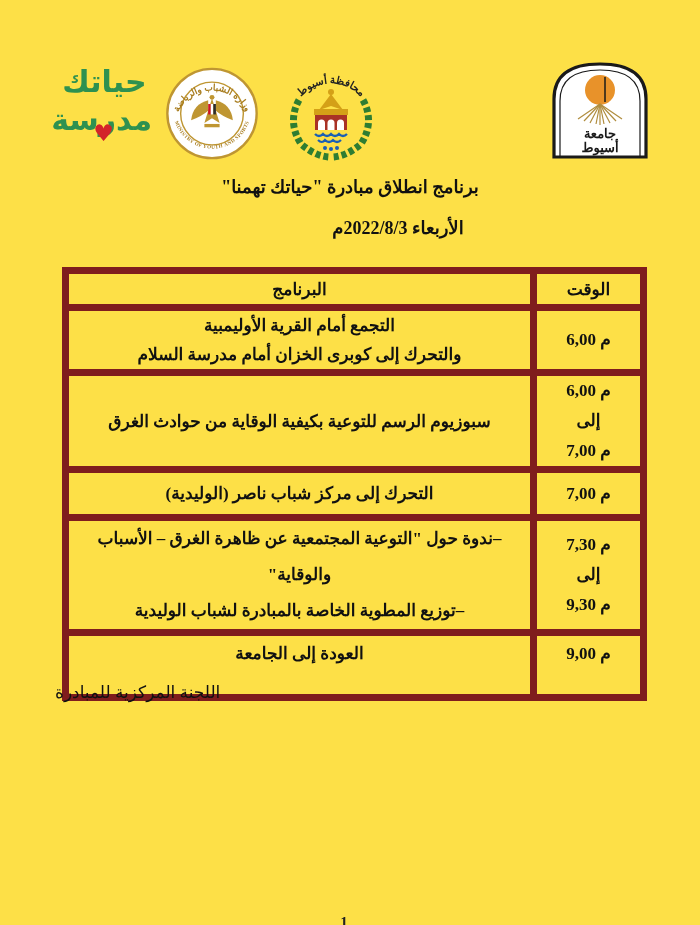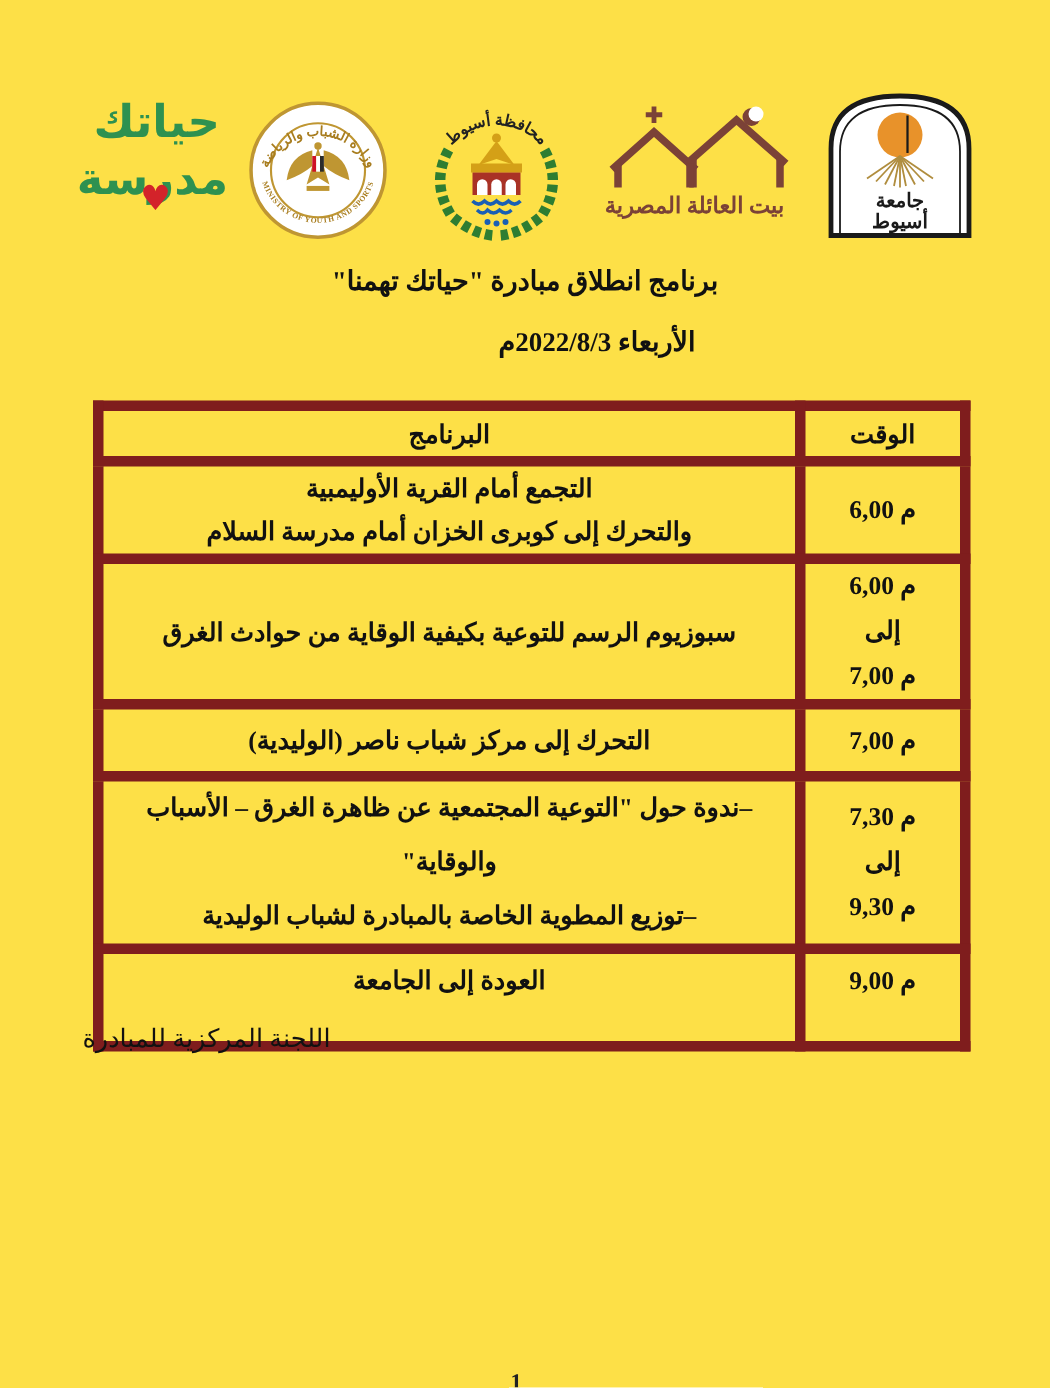--- a/index.html
+++ b/index.html
@@ -113,40 +113,20 @@
       <g>
         <path d="M38,76 q4,4 8,0 q4,4 8,0 q4,4 8,0 q4,4 8,0" stroke="#1a5fb4" stroke-width="2.4" fill="none"></path>
         <path d="M41,82 q4,4 7,0 q4,4 8,0 q4,4 8,0" stroke="#1a5fb4" stroke-width="2.2" fill="none"></path>
         <circle cx="48" cy="90" r="2" fill="#1a5fb4"></circle>
         <circle cx="54" cy="91" r="2" fill="#1a5fb4"></circle>
         <circle cx="60" cy="90" r="2" fill="#1a5fb4"></circle>
       </g>
     </svg>
   </div>
 
-  <div class="logo logo-family">
-    <svg viewBox="0 0 130 78">
-      <g stroke="#7b4237" stroke-width="5" fill="none">
-        <path d="M60,41 L93,12 L126,41"></path>
-        <path d="M64,37 V57"></path>
-        <path d="M122,37 V57"></path>
-        <path d="M10,45 L38,20 L66,45"></path>
-        <path d="M14,41 V57"></path>
-        <path d="M62,41 V57"></path>
-      </g>
-      <g>
-        <path d="M38,3 v11 M32.5,8.5 h11" stroke="#7b4237" stroke-width="3.2" fill="none"></path>
-      </g>
-      <g>
-        <circle cx="103" cy="10" r="6" fill="#7b4237"></circle>
-        <circle cx="106" cy="8" r="5" fill="#ffffff"></circle>
-      </g>
-      <text x="65" y="74" text-anchor="middle" font-size="15" font-weight="bold" fill="#7b4237" direction="rtl">بيت العائلة المصرية</text>
-    </svg>
-  </div>
 
   <div class="logo logo-university">
     <svg viewBox="0 0 104 103">
       <path d="M6,100 V42 Q6,7 52,7 Q98,7 98,42 V100 Z" fill="#ffffff" stroke="#1a1a1a" stroke-width="3.2"></path>
       <path d="M12,100 V44 Q12,13 52,13 Q92,13 92,44 V100 Z" fill="none" stroke="#1a1a1a" stroke-width="1.2"></path>
       <g>
         <circle cx="52" cy="33" r="15" fill="#e8922a"></circle>
         <path d="M57,20 V45" stroke="#1a1a1a" stroke-width="1.5"></path>
       </g>
       <g stroke="#b08d3e" stroke-width="1.2">

